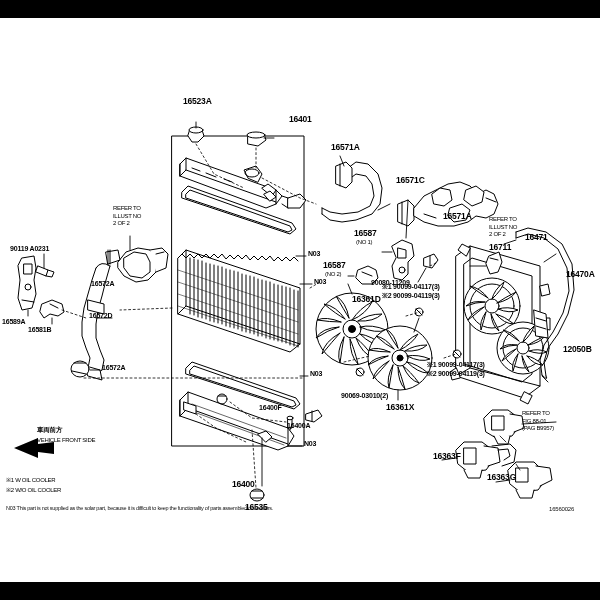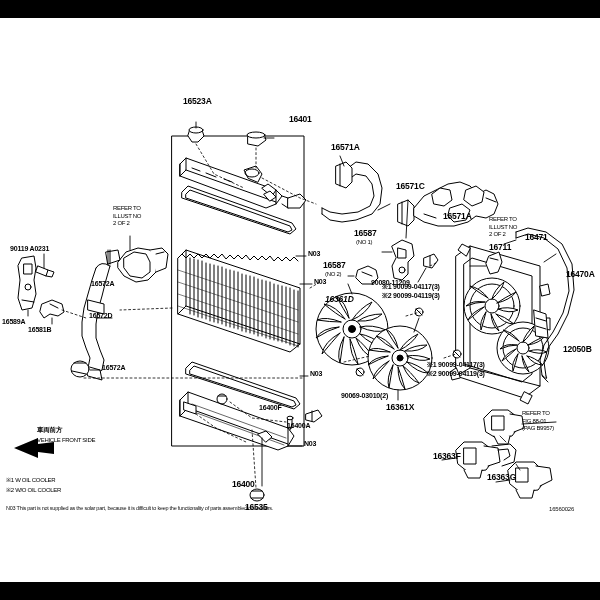--- a/index.html
+++ b/index.html
@@ -417,21 +417,21 @@
         <g fill="#000" stroke="none">
           <path d="M14 430 L38 420 L38 426 L54 424 L54 436 L38 434 L38 440 Z"></path>
         </g>
       </g>
     </svg>
 
     <div class="lbl" style="left:183px;top:79px;">16523A</div>
     <div class="lbl" style="left:289px;top:97px;">16401</div>
 
     <div class="lbl" style="left:331px;top:125px;">16571A</div>
-    <div class="lbl" style="left:396px;top:164px;">16571C</div>
+    <div class="lbl" style="left:396px;top:158px;">16571C</div>
     <div class="lbl" style="left:443px;top:194px;">16571A</div>
 
     <div class="lbl xs multi" style="left:113px;top:187px;white-space:pre;">REFER TO
 ILLUST NO
 2 OF 2</div>
     <div class="lbl xs multi" style="left:489px;top:198px;white-space:pre;">REFER TO
 ILLUST NO
 2 OF 2</div>
 
     <div class="lbl sm" style="left:10px;top:227px;">90119 A0231</div>
@@ -446,21 +446,21 @@
     <div class="lbl sm" style="left:314px;top:260px;">N03</div>
     <div class="lbl sm" style="left:310px;top:352px;">N03</div>
     <div class="lbl sm" style="left:304px;top:422px;">N03</div>
 
     <div class="lbl" style="left:354px;top:211px;">16587</div>
     <div class="lbl xs" style="left:356px;top:221px;">(NO 1)</div>
     <div class="lbl" style="left:323px;top:243px;">16587</div>
     <div class="lbl xs" style="left:325px;top:253px;">(NO 2)</div>
 
     <div class="lbl sm" style="left:371px;top:261px;">90080-11209</div>
-    <div class="lbl" style="left:325px;top:277px;font-style:italic;">16361D</div>
+    <div class="lbl" style="left:352px;top:277px;">16361D</div>
     <div class="lbl" style="left:386px;top:385px;">16361X</div>
 
     <div class="lbl" style="left:489px;top:225px;">16711</div>
     <div class="lbl" style="left:525px;top:215px;">16471</div>
     <div class="lbl" style="left:566px;top:212px;margin-top:40px;">16470A</div>
     <div class="lbl" style="left:563px;top:327px;">12050B</div>
 
     <div class="lbl sm" style="left:382px;top:265px;">※1 90099-04117(3)</div>
     <div class="lbl sm" style="left:382px;top:274px;">※2 90099-04119(3)</div>
     <div class="lbl sm" style="left:427px;top:343px;">※1 90099-04117(3)</div>

